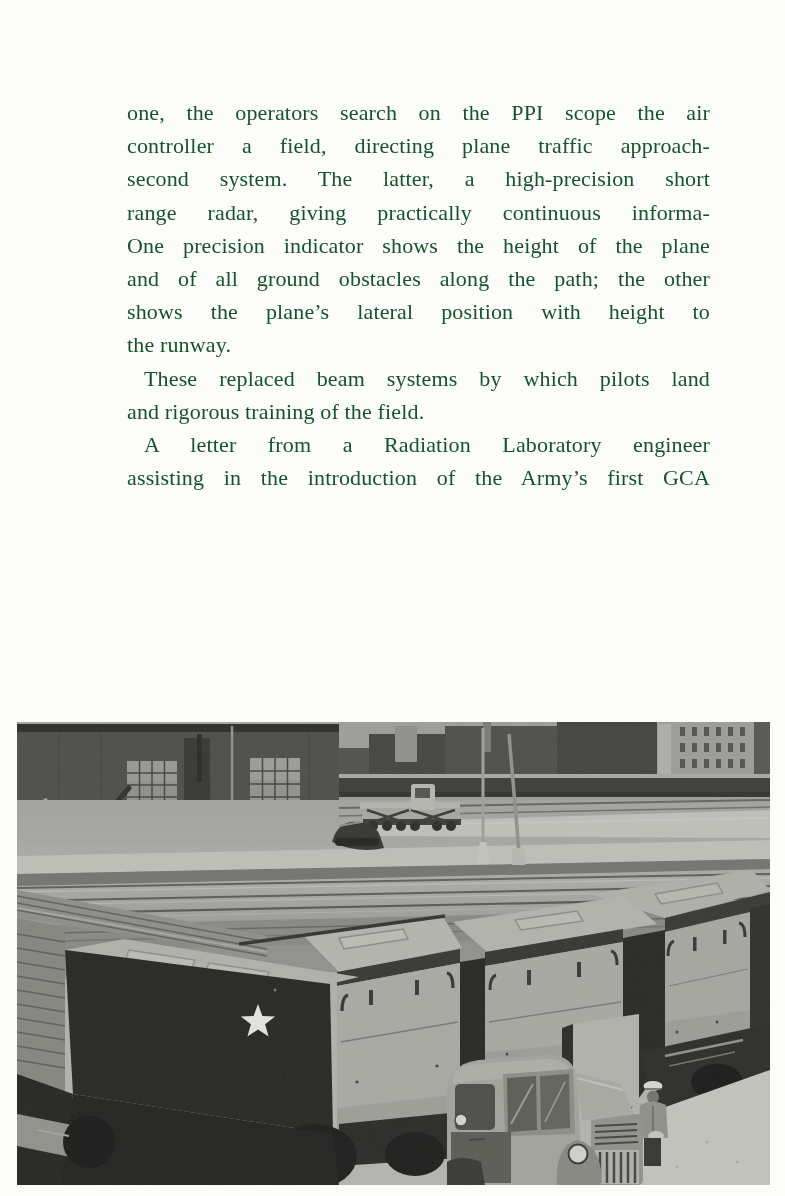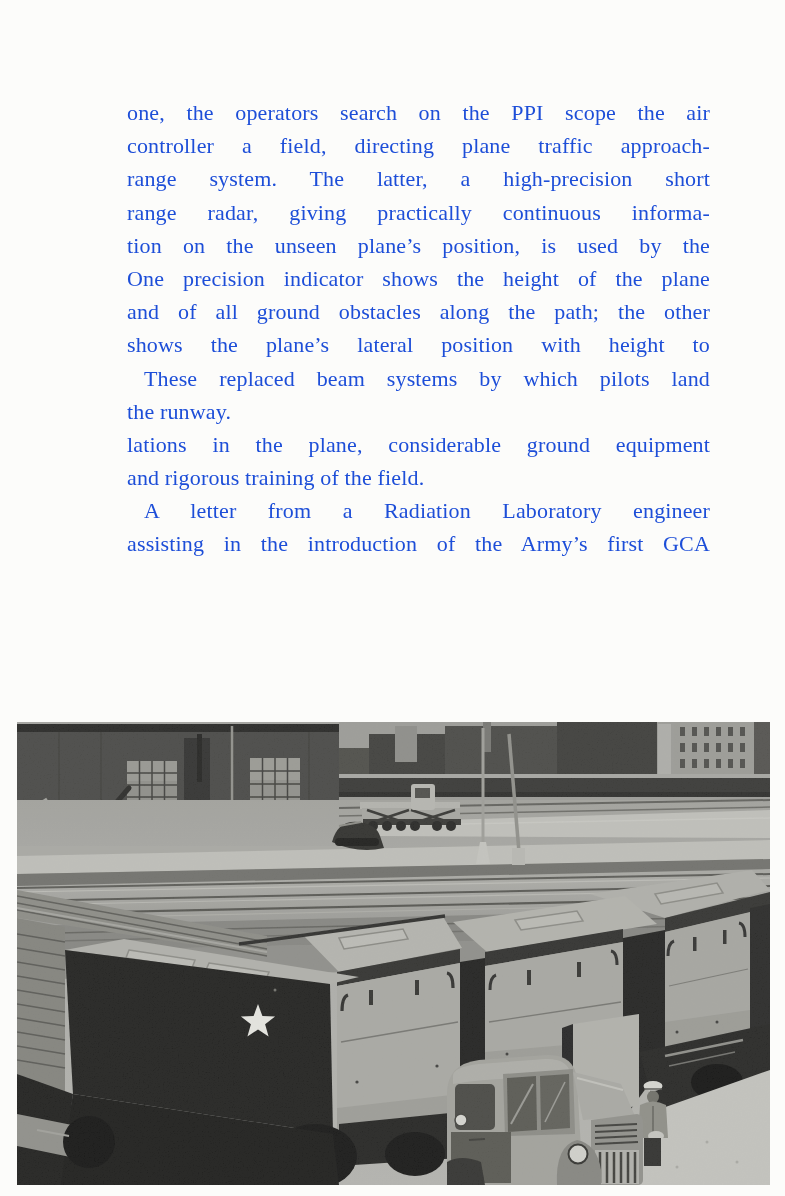--- a/index.html
+++ b/index.html
@@ -1,42 +1,40 @@
 <!DOCTYPE html>
 <html><head>
 <meta charset="utf-8">
 <style>
   html,body{margin:0;padding:0;background:#fcfcfa;}
   .page{position:relative;width:785px;height:1196px;background:#fcfcfa;overflow:hidden;
         font-family:"Liberation Serif","DejaVu Serif",serif;}
   .text-block{position:absolute;left:127px;top:96px;width:583px;
-              font-size:22px;line-height:33.2px;color:#1d4ed8;letter-spacing:0.15px;}
+              font-size:22px;line-height:33.2px;color:#14532d;letter-spacing:0.15px;}
   .ln{text-align:justify;text-align-last:justify;height:33.2px;}
   .ln.end{text-align-last:left;}
   .ln.ind{text-indent:17px;}
   .photo{position:absolute;left:17px;top:722px;width:753px;height:463px;margin:0;}
   .photo svg{display:block;width:100%;height:100%;}
 </style>
 </head>
 <body>
 
 <div class="page">
 
   <div class="text-block">
     <div class="ln">one, the operators search on the PPI scope the air</div>
     <div class="ln">controller a field, directing plane traffic approach-</div>
-    <div class="ln">range system. The latter, a high-precision short</div>
+    <div class="ln">second system. The latter, a high-precision short</div>
     <div class="ln">range radar, giving practically continuous informa-</div>
-    <div class="ln">tion on the unseen plane’s position, is used by the</div>
     <div class="ln">One precision indicator shows the height of the plane</div>
     <div class="ln">and of all ground obstacles along the path; the other</div>
     <div class="ln">shows the plane’s lateral position with height to</div>
+    <div class="ln end">the runway.</div>
     <div class="ln ind">These replaced beam systems by which pilots land</div>
-    <div class="ln end">the runway.</div>
-    <div class="ln">lations in the plane, considerable ground equipment</div>
     <div class="ln end">and rigorous training of the field.</div>
     <div class="ln ind">A letter from a Radiation Laboratory engineer</div>
     <div class="ln">assisting in the introduction of the Army’s first GCA</div>
   </div>
 
   <figure class="photo">
     <svg viewBox="0 0 753 463" preserveAspectRatio="none">
       <defs>
         <linearGradient id="gBase" x1="0" y1="0" x2="0" y2="1">
           <stop offset="0" stop-color="#a6a6a1"></stop>

